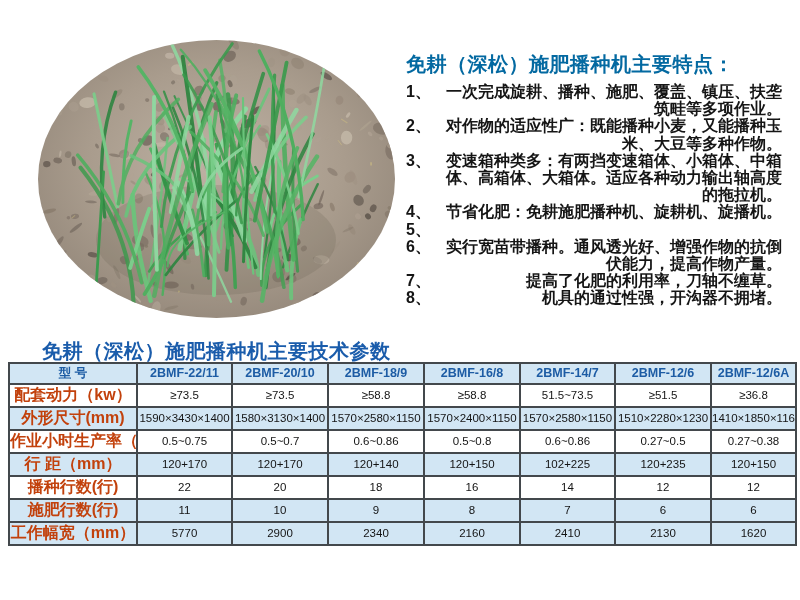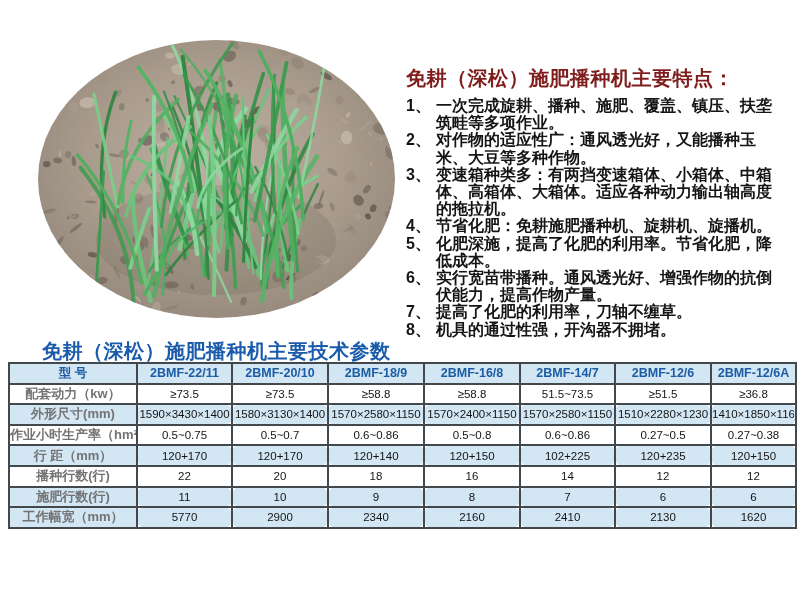--- a/index.html
+++ b/index.html
@@ -7,42 +7,42 @@
     width:800px;height:600px;position:relative;overflow:hidden;
     background:#ffffff;
     font-family:"Liberation Sans","DejaVu Sans",sans-serif;
     -webkit-font-smoothing:antialiased;
   }
   
   .photo{position:absolute;left:38px;top:40px;width:357px;height:278px;}
   
   .features{position:absolute;left:406px;top:52px;width:388px;}
   .features h1{
-    margin:14px 0 7px 0;font-size:20px;line-height:24px;font-weight:bold;
-    color:#7f1d1d;letter-spacing:0.5px;white-space:nowrap;
+    margin:0 0 7px 0;font-size:20px;line-height:24px;font-weight:bold;
+    color:#0369a1;letter-spacing:0.5px;white-space:nowrap;
   }
   .feat{display:flex;font-size:16px;line-height:17.2px;font-weight:bold;color:#151515;}
   .feat .num{flex:0 0 30px;}
-  .feat .txt{flex:0 0 346px;max-width:346px;word-break:break-all;}
+  .feat .txt{flex:0 0 346px;max-width:346px;word-break:break-all;text-align:right;}
   
   .specs-title{
     position:absolute;left:34px;top:330px;margin:8px;
     font-size:20px;font-weight:bold;color:#1a5cab;letter-spacing:0.5px;white-space:nowrap;
   }
   table.specs{
     position:absolute;left:8px;top:362px;width:787px;
     border-collapse:collapse;table-layout:fixed;
   }
   .specs th,.specs td{
     border:2px solid #43484c;padding:0;height:18.6px;
     text-align:center;vertical-align:middle;overflow:hidden;white-space:nowrap;
   }
   .specs thead th{font-size:12.5px;font-weight:bold;color:#1d5ca4;margin-left:40px;}
-  .specs tbody th{font-size:13px;font-weight:bold;color:#737373;}
-  .specs td{font-size:11.5px;color:#141414;border-radius:8px;}
+  .specs tbody th{font-size:16px;font-weight:bold;color:#c2410c;}
+  .specs td{font-size:11.5px;color:#141414;}
   .r-b{background:#d2e6f4;}
   .r-w{background:#ffffff;}
 </style>
 </head>
 <body>
 
 <svg class="photo" id="photo-svg" viewBox="0 0 357 278" aria-hidden="true">
   <defs>
     <radialGradient id="soilGrad" cx="50%" cy="45%" r="65%">
       <stop offset="0%" stop-color="#beb2a4"></stop>
@@ -393,33 +393,32 @@
 </svg>
 
 <div class="features">
   <h1>免耕（深松）施肥播种机主要特点：</h1>
   <div class="feat">
     <span class="num">1、</span>
     <span class="txt">一次完成旋耕、播种、施肥、覆盖、镇压、扶垄筑畦等多项作业。</span>
   </div>
   <div class="feat">
     <span class="num">2、</span>
-    <span class="txt">对作物的适应性广：通风透光好，又能播种玉米、大豆等多种作物。</span>
+    <span class="txt">对作物的适应性广：既能播种小麦，又能播种玉米、大豆等多种作物。</span>
   </div>
   <div class="feat">
     <span class="num">3、</span>
     <span class="txt">变速箱种类多：有两挡变速箱体、小箱体、中箱体、高箱体、大箱体。适应各种动力输出轴高度的拖拉机。</span>
   </div>
   <div class="feat">
     <span class="num">4、</span>
     <span class="txt">节省化肥：免耕施肥播种机、旋耕机、旋播机。</span>
   </div>
   <div class="feat">
     <span class="num">5、</span>
-    <span class="txt">化肥深施，提高了化肥的利用率。节省化肥，降低成本。</span>
   </div>
   <div class="feat">
     <span class="num">6、</span>
     <span class="txt">实行宽苗带播种。通风透光好、增强作物的抗倒伏能力，提高作物产量。</span>
   </div>
   <div class="feat">
     <span class="num">7、</span>
     <span class="txt">提高了化肥的利用率，刀轴不缠草。</span>
   </div>
   <div class="feat">

